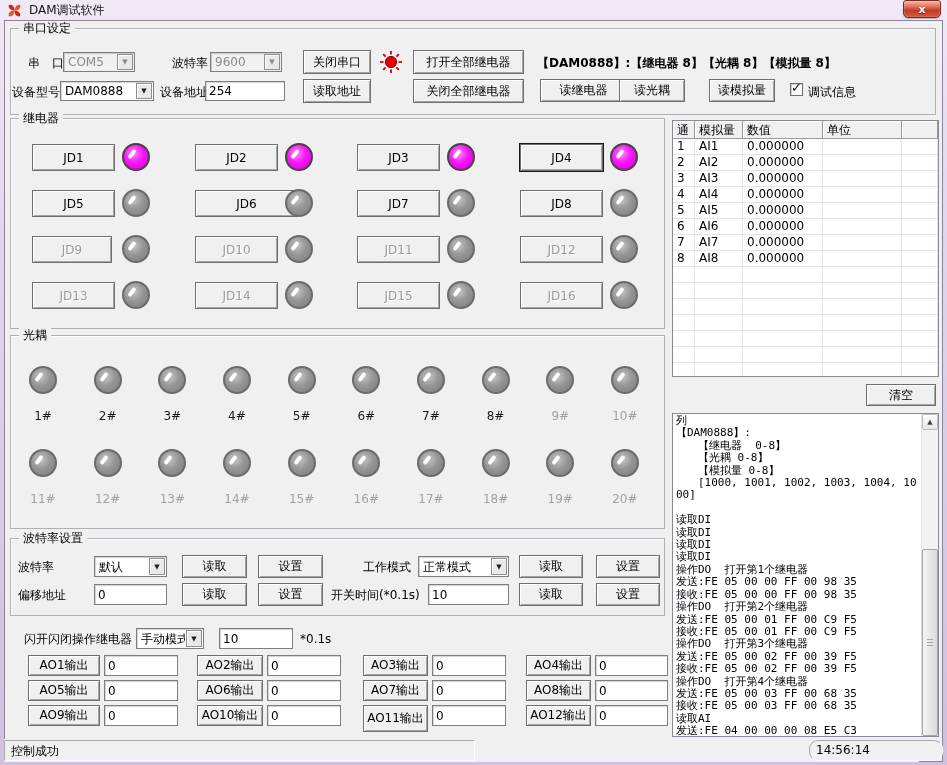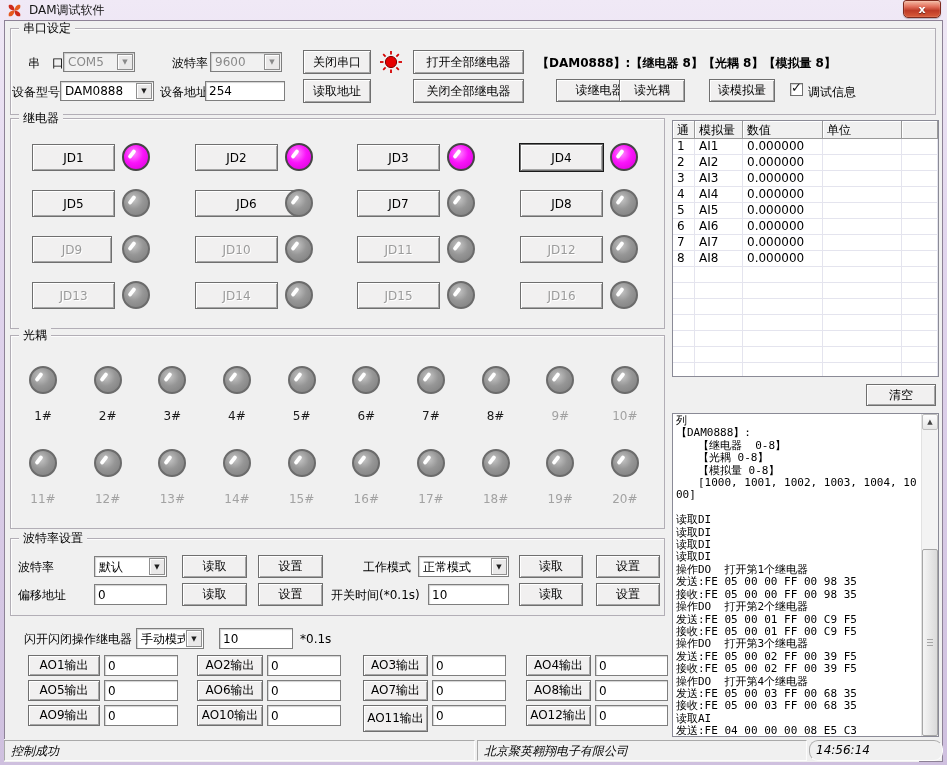--- a/index.html
+++ b/index.html
@@ -55,21 +55,21 @@
   .log { position:absolute; left:3px; top:1px; width:244px; height:100%; margin:0;
          font-family:"DejaVu Sans Mono","Liberation Mono",monospace; font-size:11px; line-height:12.4px;
          white-space:pre-wrap; word-break:break-all; overflow:hidden; color:#000; }
   .vscroll { position:absolute; right:0; top:0; bottom:0; width:17px; background:#F3F3F3; border-left:1px solid #E2E2E2; }
   .sb-up { position:absolute; top:0; left:0; right:0; height:16px; background:linear-gradient(180deg,#FDFDFD,#E6E6E6);
            border:1px solid #BFBFBF; border-radius:2px; display:flex; align-items:center; justify-content:center; font-size:7px; color:#444; }
   .sb-thumb { position:absolute; left:0; right:0; top:135px; bottom:0; background:linear-gradient(90deg,#F5F5F5,#DADADA);
               border:1px solid #A6A6A6; border-radius:2px; }
   .grip { position:absolute; left:4px; right:4px; top:50%; height:8px; margin-top:-4px;
           background:repeating-linear-gradient(180deg,#A6A6A6 0 1px,transparent 1px 3px); }
-  .statusbar { position:absolute; left:4px; bottom:3px; width:915px; height:23px; background:#F0F0F0;font-style:italic; }
+  .statusbar { position:absolute; left:4px; bottom:3px; width:915px; height:23px; background:#F0F0F0; }
   .seg { position:absolute; top:1px; height:21px; border:1px solid; border-color:#A9A9A9 #FDFDFD #FDFDFD #A9A9A9; padding:2px 6px; font-size:12px; white-space:nowrap; overflow:hidden; }
 </style>
 </head>
 <body>
 
 <div id="win">
   <div class="titlebar">
     <svg width="15" height="15" viewBox="0 0 16 16">
       <path d="M8 8 C8 3 5 1 2 2 C1 5 3.5 7.6 8 8Z" fill="#CE2A1A"></path>
       <path d="M8 8 C13 8 15 5 14 2 C11 1 8.4 3.5 8 8Z" fill="#E55A1E"></path>
@@ -114,21 +114,21 @@
 
   <span class="lbl" style="left:12px;top:85px;">设备型号</span>
   <div class="combo sunken" style="left:60px;top:81px;width:94px;height:20px;">
     <span class="cv">DAM0888</span>
     <span class="ca">▼</span>
   </div>
   <span class="lbl" style="left:160px;top:85px;">设备地址</span>
   <input class="input sunken" style="left: 205px; top: 81px; width: 80px; height: 20px;" readonly="" value="254">
   <button class="btn" style="left:303px;top:79px;width:68px;height:24px;">读取地址</button>
   <button class="btn" style="left:413px;top:79px;width:111px;height:24px;">关闭全部继电器</button>
-  <button class="btn" style="left:540px;top:79px;width:87px;height:23px;margin-left:16px;">读继电器</button>
+  <button class="btn" style="left:540px;top:79px;width:87px;height:23px;">读继电器</button>
   <button class="btn" style="left:619px;top:79px;width:66px;height:23px;">读光耦</button>
   <button class="btn" style="left:709px;top:79px;width:66px;height:23px;">读模拟量</button>
   <div class="checkbox" style="left:790px;top:83px;">
     <span class="check">✓</span>
   </div>
   <span class="lbl" style="left:808px;top:85px;">调试信息</span>
 
   <div class="groupbox" style="left:10px;top:118px;width:655px;height:211px;">
     <span class="gb-title">继电器</span>
   </div>
@@ -464,16 +464,15 @@
   <input class="input sunken" style="left: 104px; top: 705px; width: 74px; height: 21px;" readonly="" value="0">
   <button class="btn" style="left:197px;top:705px;width:66px;height:21px;">AO10输出</button>
   <input class="input sunken" style="left: 267px; top: 705px; width: 74px; height: 21px;" readonly="" value="0">
   <button class="btn" style="left:363px;top:705px;width:65px;height:27px;">AO11输出</button>
   <input class="input sunken" style="left: 432px; top: 705px; width: 74px; height: 21px;" readonly="" value="0">
   <button class="btn" style="left:526px;top:705px;width:65px;height:21px;">AO12输出</button>
   <input class="input sunken" style="left: 595px; top: 705px; width: 73px; height: 21px;" readonly="" value="0">
 
   <div class="statusbar">
     <div class="seg" style="left:0;width:471px;">控制成功</div>
-    <div class="seg" style="left:473px;width:330px;">北京聚英翱翔电子有限公司</div>
     <div class="seg" style="left:805px;width:134px;border-radius:9px;">14:56:14</div>
   </div>
 </div>
 
 </body></html>

